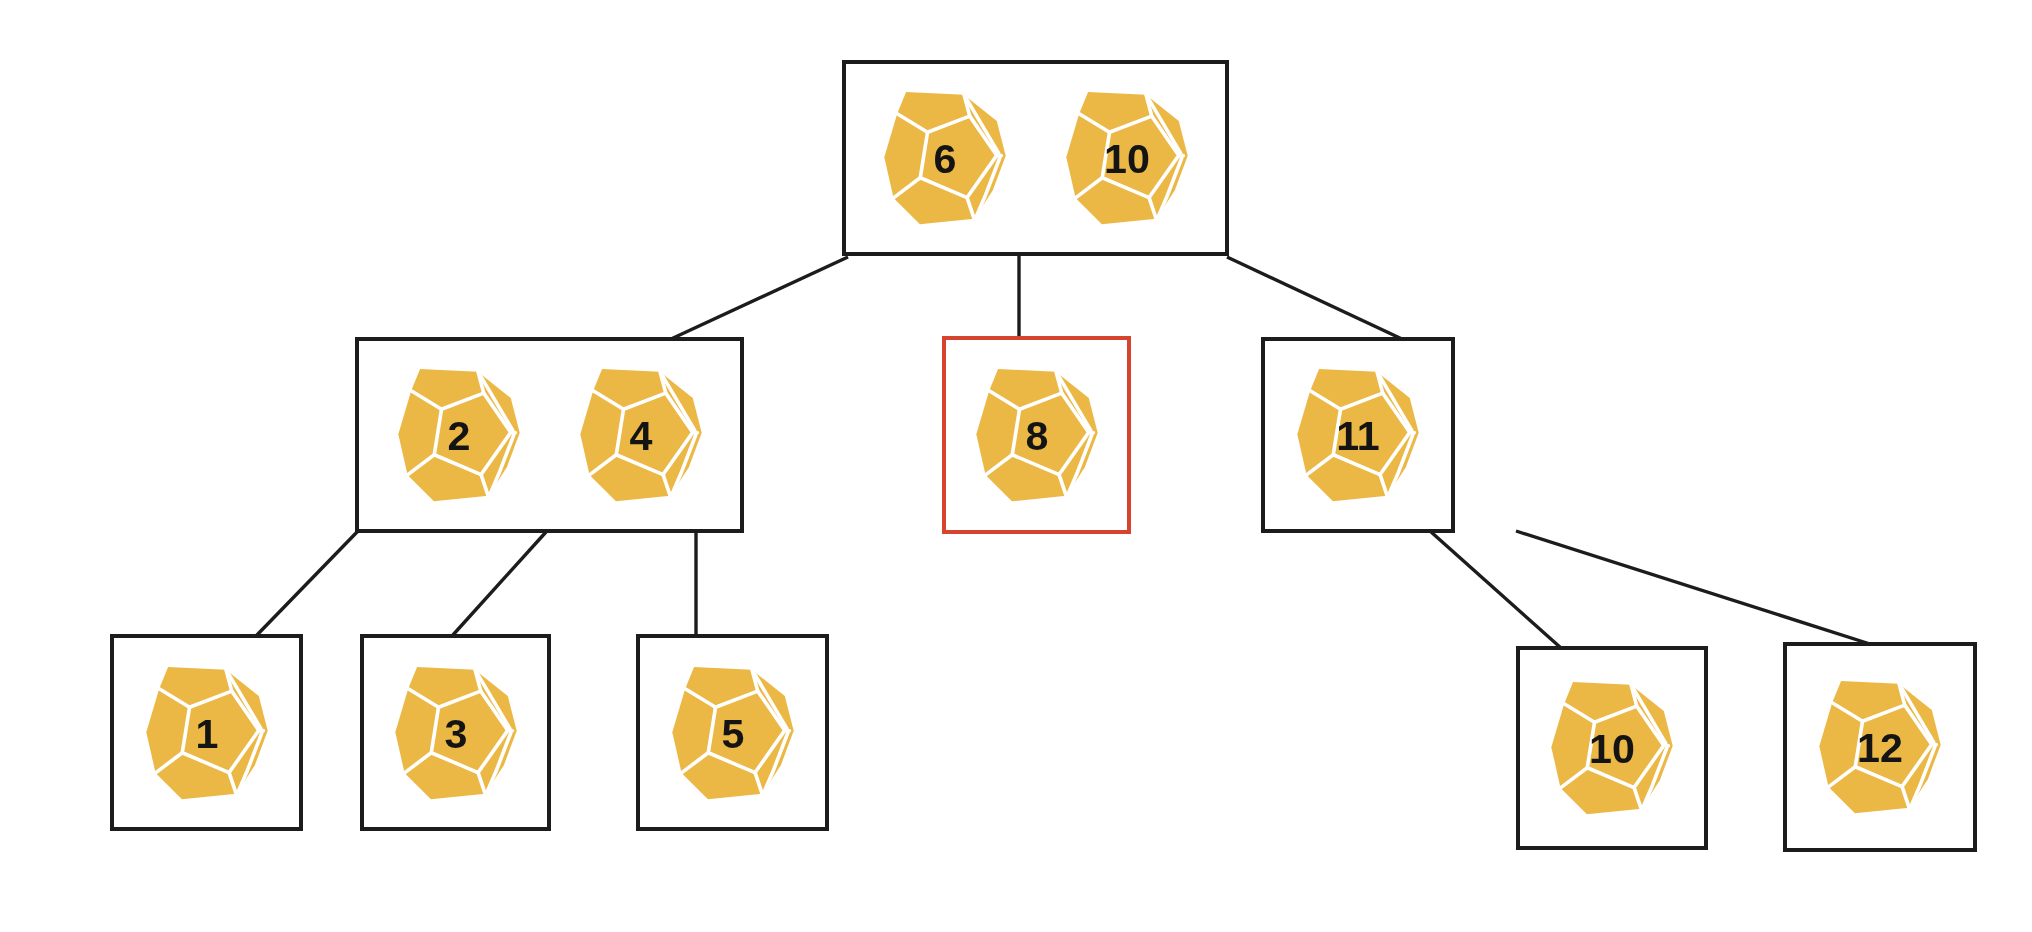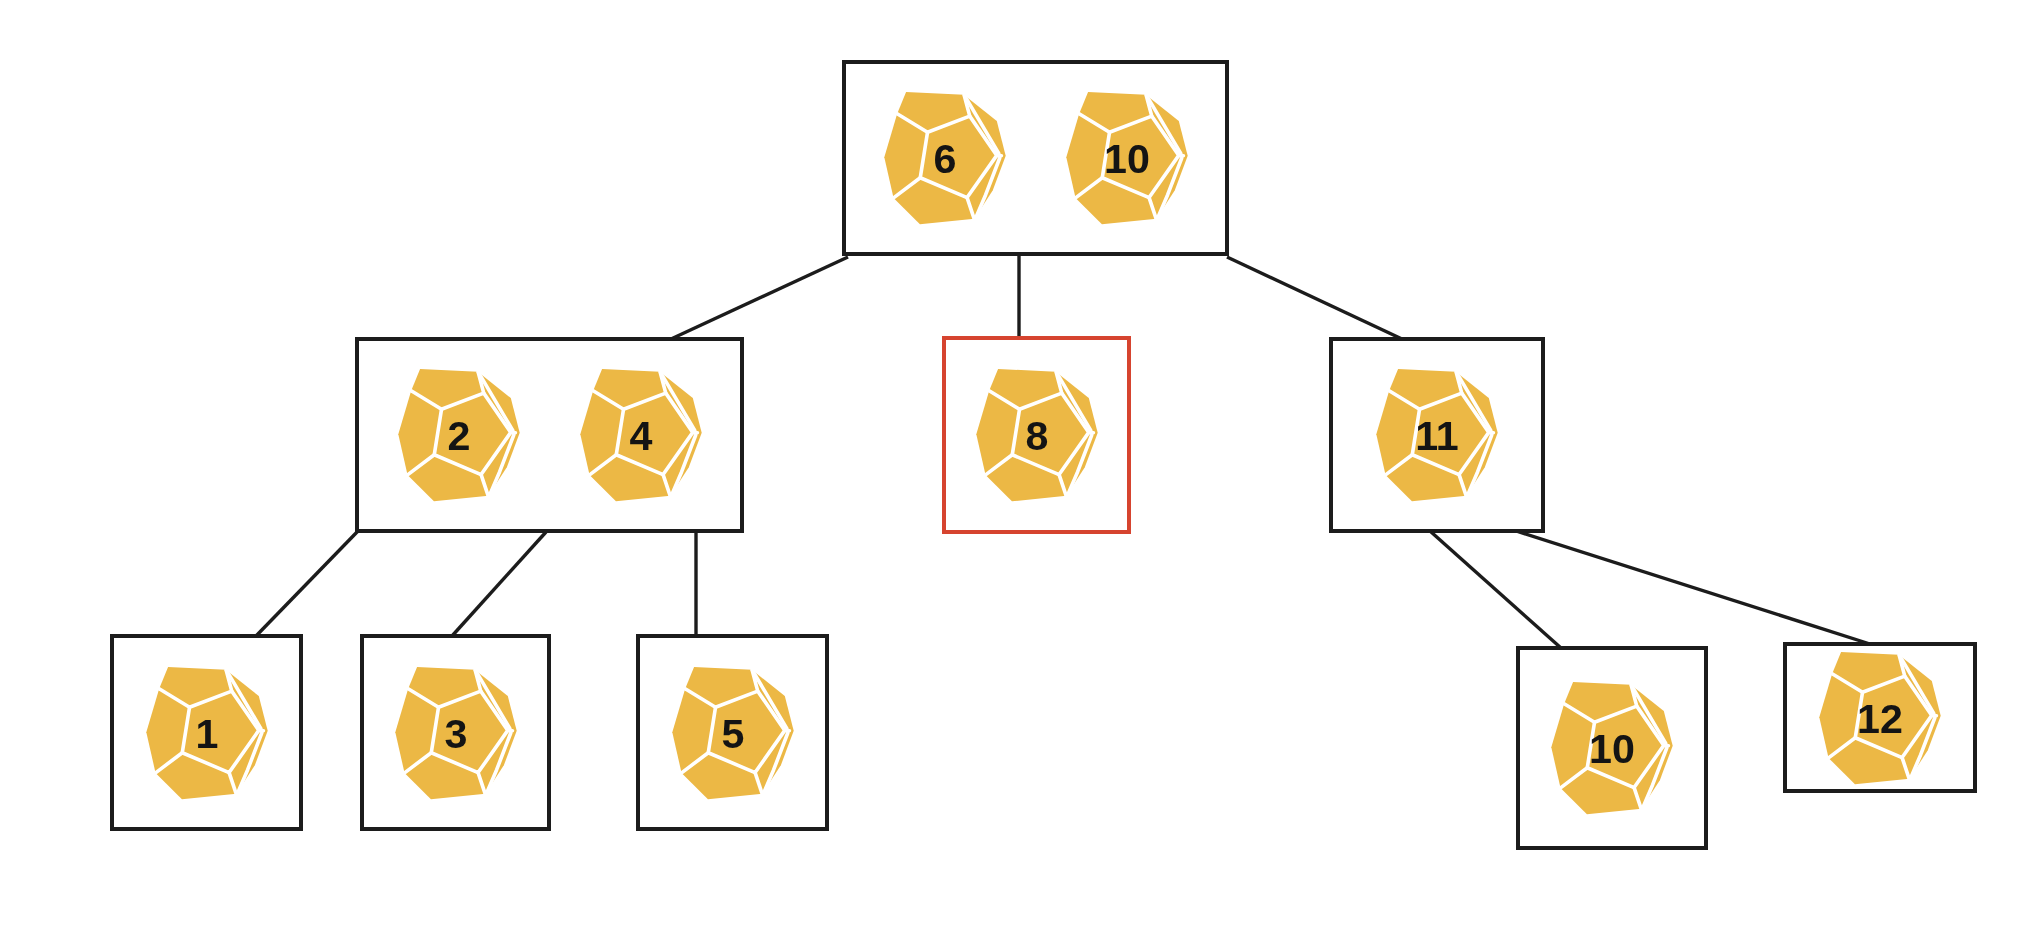--- a/index.html
+++ b/index.html
@@ -95,21 +95,21 @@
     </svg>
   </div>
 
   <div class="node highlighted" style="left:942px;top:336px;width:189px;height:198px">
     <svg class="die" viewBox="42 6 382 412">
       <use href="#d12-shape"></use>
       <text class="die-num" x="233" y="216" text-anchor="middle" dominant-baseline="central">8</text>
     </svg>
   </div>
 
-  <div class="node" style="left:1329px;top:337px;width:216px;height:196px">
+  <div class="node" style="left:1261px;top:337px;width:194px;height:196px">
     <svg class="die" viewBox="42 6 382 412">
       <use href="#d12-shape"></use>
       <text class="die-num" x="233" y="216" text-anchor="middle" dominant-baseline="central">11</text>
     </svg>
   </div>
 
   <div class="node" style="left:110px;top:634px;width:193px;height:197px">
     <svg class="die" viewBox="42 6 382 412">
       <use href="#d12-shape"></use>
       <text class="die-num" x="233" y="216" text-anchor="middle" dominant-baseline="central">1</text>
@@ -130,20 +130,20 @@
     </svg>
   </div>
 
   <div class="node" style="left:1516px;top:646px;width:192px;height:204px">
     <svg class="die" viewBox="42 6 382 412">
       <use href="#d12-shape"></use>
       <text class="die-num" x="233" y="216" text-anchor="middle" dominant-baseline="central">10</text>
     </svg>
   </div>
 
-  <div class="node" style="left:1783px;top:642px;width:194px;height:151px">
+  <div class="node" style="left:1783px;top:642px;width:194px;height:210px">
     <svg class="die" viewBox="42 6 382 412">
       <use href="#d12-shape"></use>
       <text class="die-num" x="233" y="216" text-anchor="middle" dominant-baseline="central">12</text>
     </svg>
   </div>
 
 </div>
 
 </body></html>

